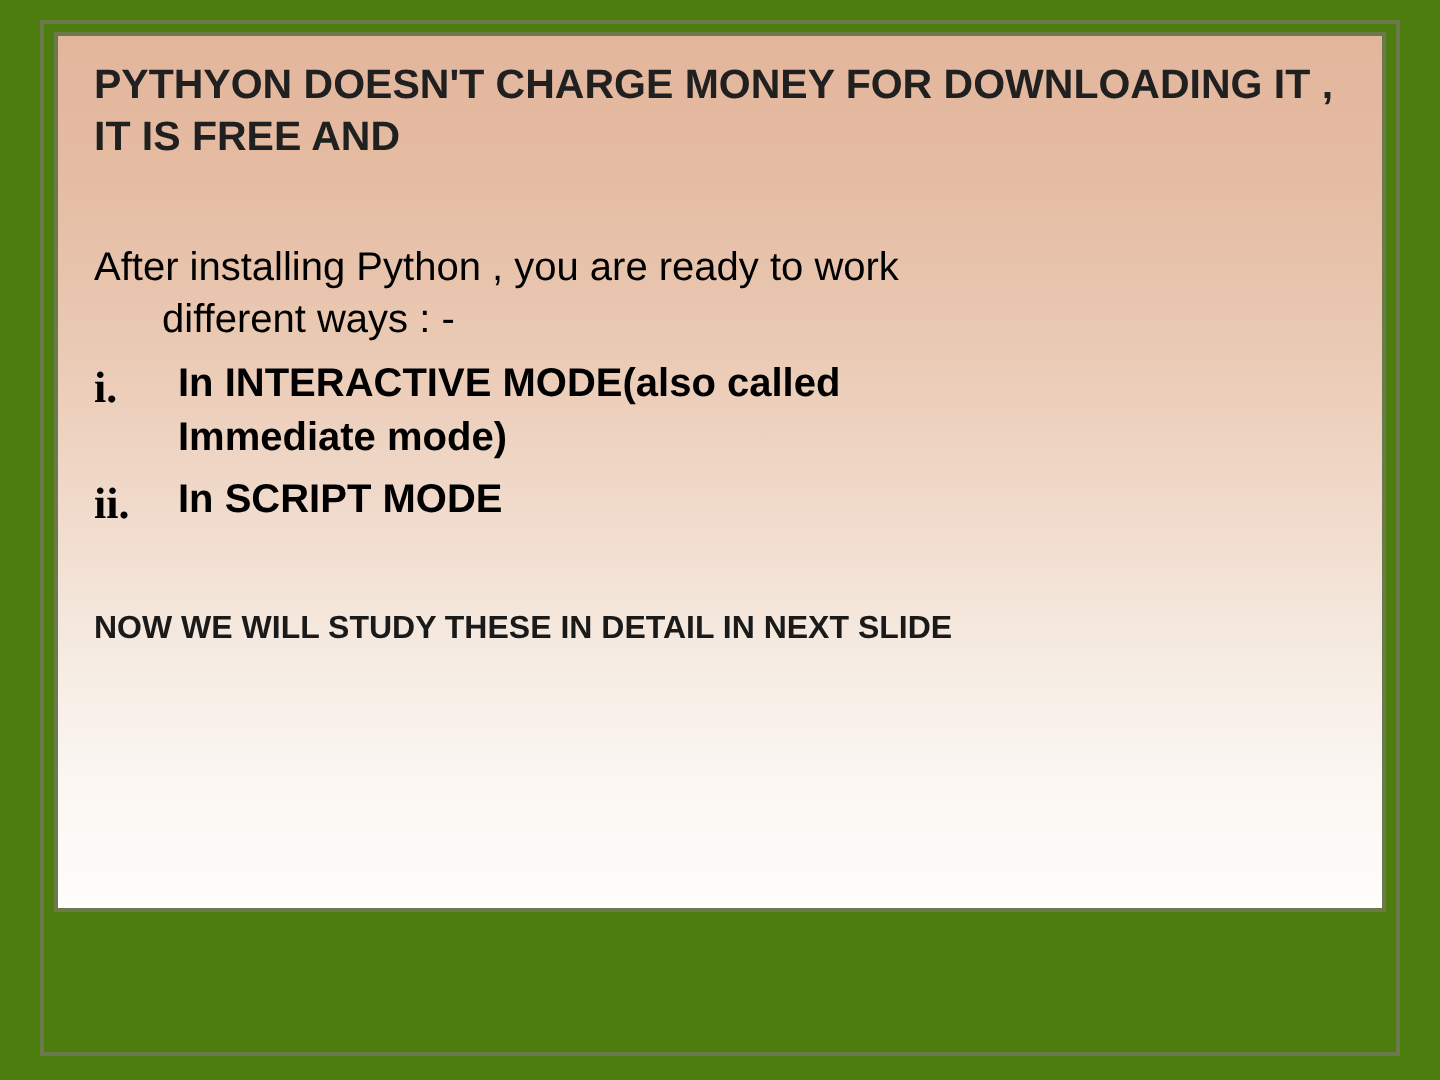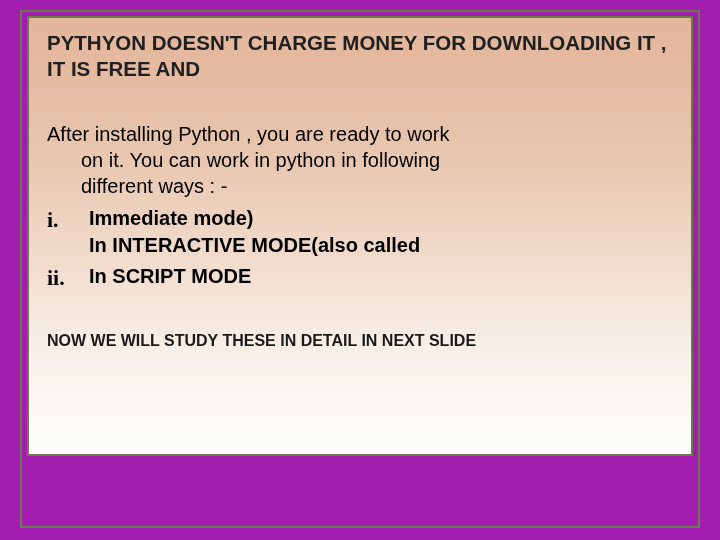--- a/index.html
+++ b/index.html
@@ -6,21 +6,21 @@
     margin: 0;
     padding: 0;
     width: 720px;
     height: 540px;
     overflow: hidden;
   }
   .slide {
     position: relative;
     width: 720px;
     height: 540px;
-    background: #a21caf;
+    background: #4d7c0f;
     box-sizing: border-box;
   }
   .outer-border {
     position: absolute;
     top: 10px;
     left: 20px;
     right: 20px;
     bottom: 12px;
     border: 2px solid #6b7a4a;
     box-sizing: border-box;
@@ -107,29 +107,28 @@
 <div class="slide">
   <div class="outer-border"></div>
   <div class="content-box">
 
     <div class="title">
       <span>PYTHYON DOESN'T CHARGE MONEY FOR DOWNLOADING IT , IT IS FREE AND</span>
     </div>
 
     <div class="intro">
       <span>After installing Python , you are ready to work</span>
-      <span class="cont">on it. You can work in python in following</span>
       <span class="cont">different ways : -</span>
     </div>
 
     <div class="list">
       <div class="list-item">
         <span class="num">i.</span>
+        <span class="body-cont">In INTERACTIVE MODE(also called</span>
         <span class="body-cont">Immediate mode)</span>
-        <span class="body-cont">In INTERACTIVE MODE(also called</span>
       </div>
       <div class="list-item">
         <span class="num">ii.</span>
         <span class="body-cont">In SCRIPT MODE</span>
       </div>
     </div>
 
     <div class="footer-note">NOW WE WILL STUDY THESE IN DETAIL IN NEXT SLIDE</div>
 
   </div>

